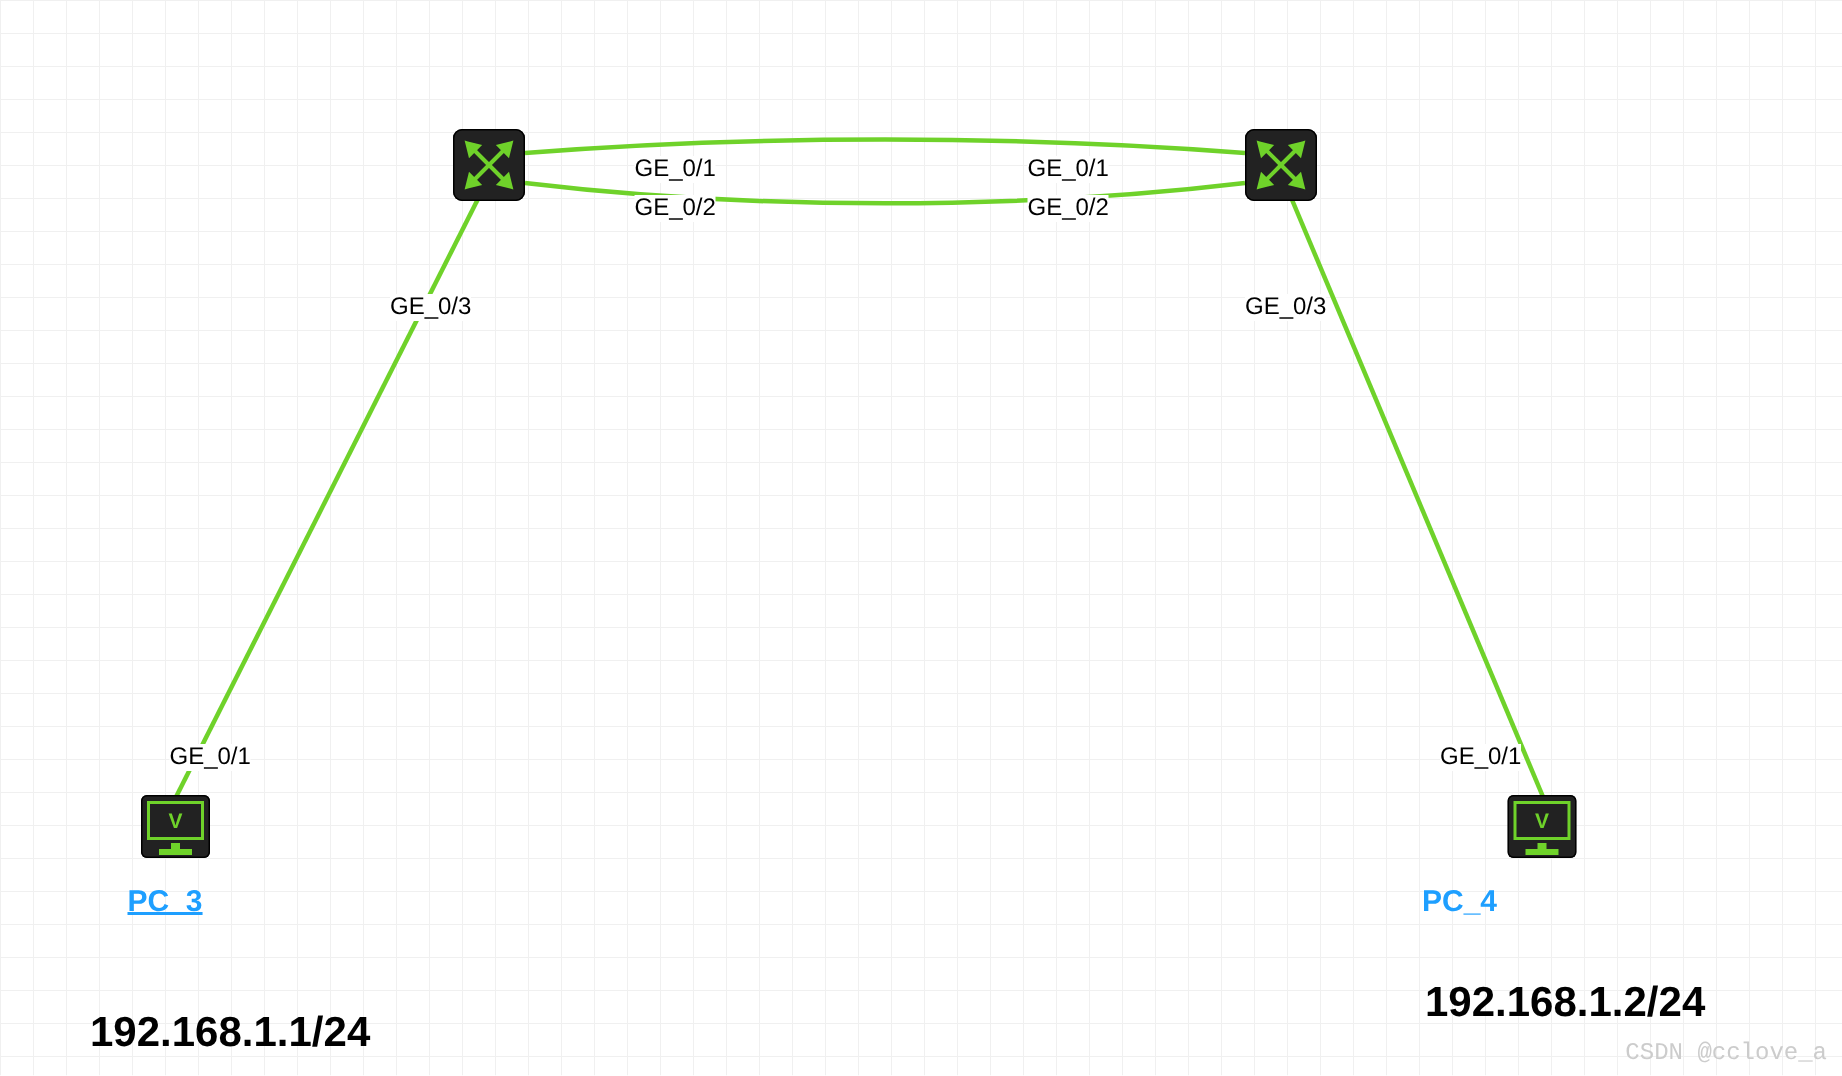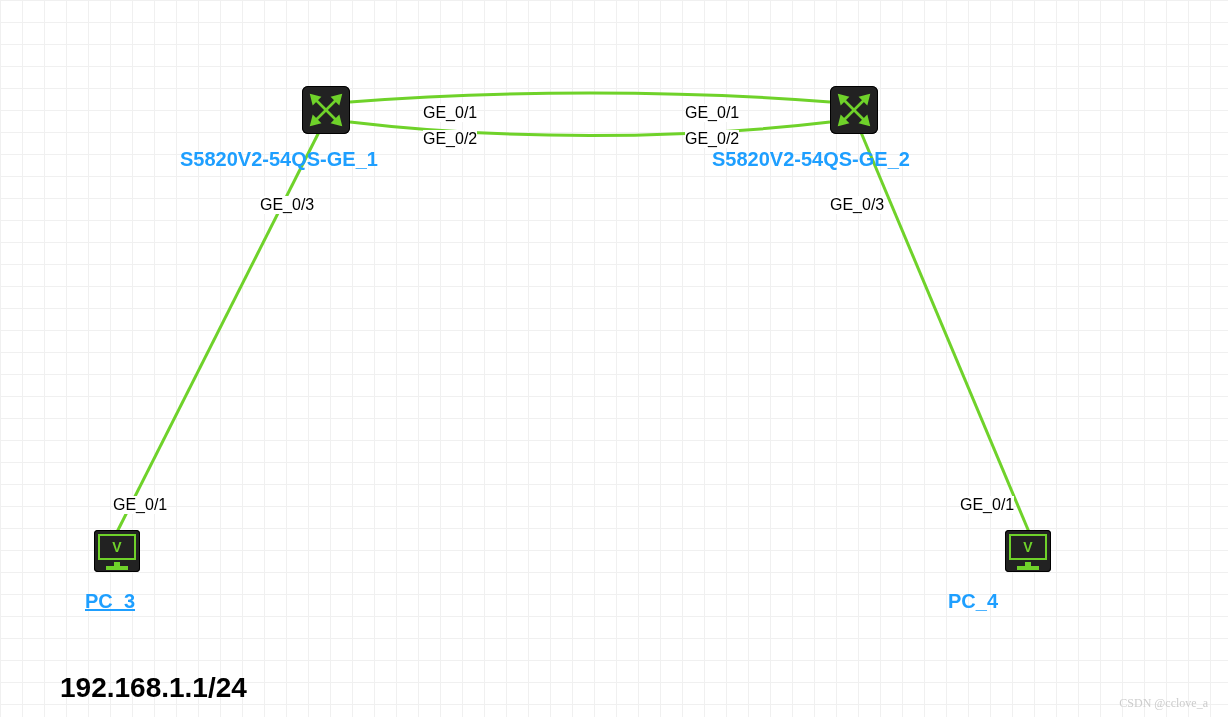--- a/index.html
+++ b/index.html
@@ -95,25 +95,25 @@
   }
   .ip-label {
     position: absolute;
     color: #000;
     font-weight: bold;
     font-size: 28px;
     white-space: nowrap;
   }
   .watermark {
     position: absolute;
-    right: 20px;
+    right: 10px;
     bottom: 6px;
     color: #ccc;
-    font-size: 12px;
-    font-family: Liberation Serif, serif;
+    font-size: 16px;
+    font-family: Liberation Mono, monospace;
   }
 </style>
 </head>
 <body>
 
 <div class="canvas">
 
   <svg class="links">
 
     <path d="M 350 102 C 500 90, 680 90, 830 102" stroke="#6fd22a" stroke-width="3" fill="none"></path>
@@ -132,37 +132,35 @@
           <polygon points="4,4 12,6 6,12"></polygon>
         <line x1="20" y1="20" x2="32" y2="8"></line>
           <polygon points="36,4 28,6 34,12"></polygon>
         <line x1="20" y1="20" x2="8" y2="32"></line>
           <polygon points="4,36 12,34 6,28"></polygon>
         <line x1="20" y1="20" x2="32" y2="32"></line>
           <polygon points="36,36 28,34 34,28"></polygon>
       </g>
     </svg>
   </div>
-  <div class="device-label" style="left:180px; top:148px;">S5820V2-54QS-GE_1</div>
 
   <div class="switch-icon" style="left:830px; top:86px;">
     <svg viewBox="0 0 40 40">
       <g stroke="#6fd22a" stroke-width="3" fill="#6fd22a" stroke-linecap="round">
         <line x1="20" y1="20" x2="8" y2="8"></line>
           <polygon points="4,4 12,6 6,12"></polygon>
         <line x1="20" y1="20" x2="32" y2="8"></line>
           <polygon points="36,4 28,6 34,12"></polygon>
         <line x1="20" y1="20" x2="8" y2="32"></line>
           <polygon points="4,36 12,34 6,28"></polygon>
         <line x1="20" y1="20" x2="32" y2="32"></line>
           <polygon points="36,36 28,34 34,28"></polygon>
       </g>
     </svg>
   </div>
-  <div class="device-label" style="left:712px; top:148px;">S5820V2-54QS-GE_2</div>
 
   <div class="port-label" style="left:423px; top:104px;">GE_0/1</div>
   <div class="port-label" style="left:423px; top:130px;">GE_0/2</div>
   <div class="port-label" style="left:685px; top:104px;">GE_0/1</div>
   <div class="port-label" style="left:685px; top:130px;">GE_0/2</div>
 
   <div class="port-label" style="left:260px; top:196px;">GE_0/3</div>
   <div class="port-label" style="left:830px; top:196px;">GE_0/3</div>
 
   <div class="pc-icon" style="left:94px; top:530px;">
@@ -178,15 +176,16 @@
 
   <div class="pc-icon" style="left:1005px; top:530px;">
     <div class="screen">
         <span>V</span>
       </div>
     <div class="neck"></div>
     <div class="stand"></div>
   </div>
   <div class="port-label" style="left:960px; top:496px;">GE_0/1</div>
   <div class="device-label" style="left:948px; top:590px;">PC_4</div>
+  <div class="ip-label" style="left:950px; top:652px;">192.168.1.2/24</div>
 
   <div class="watermark">CSDN @cclove_a</div>
 </div>
 
 </body></html>

